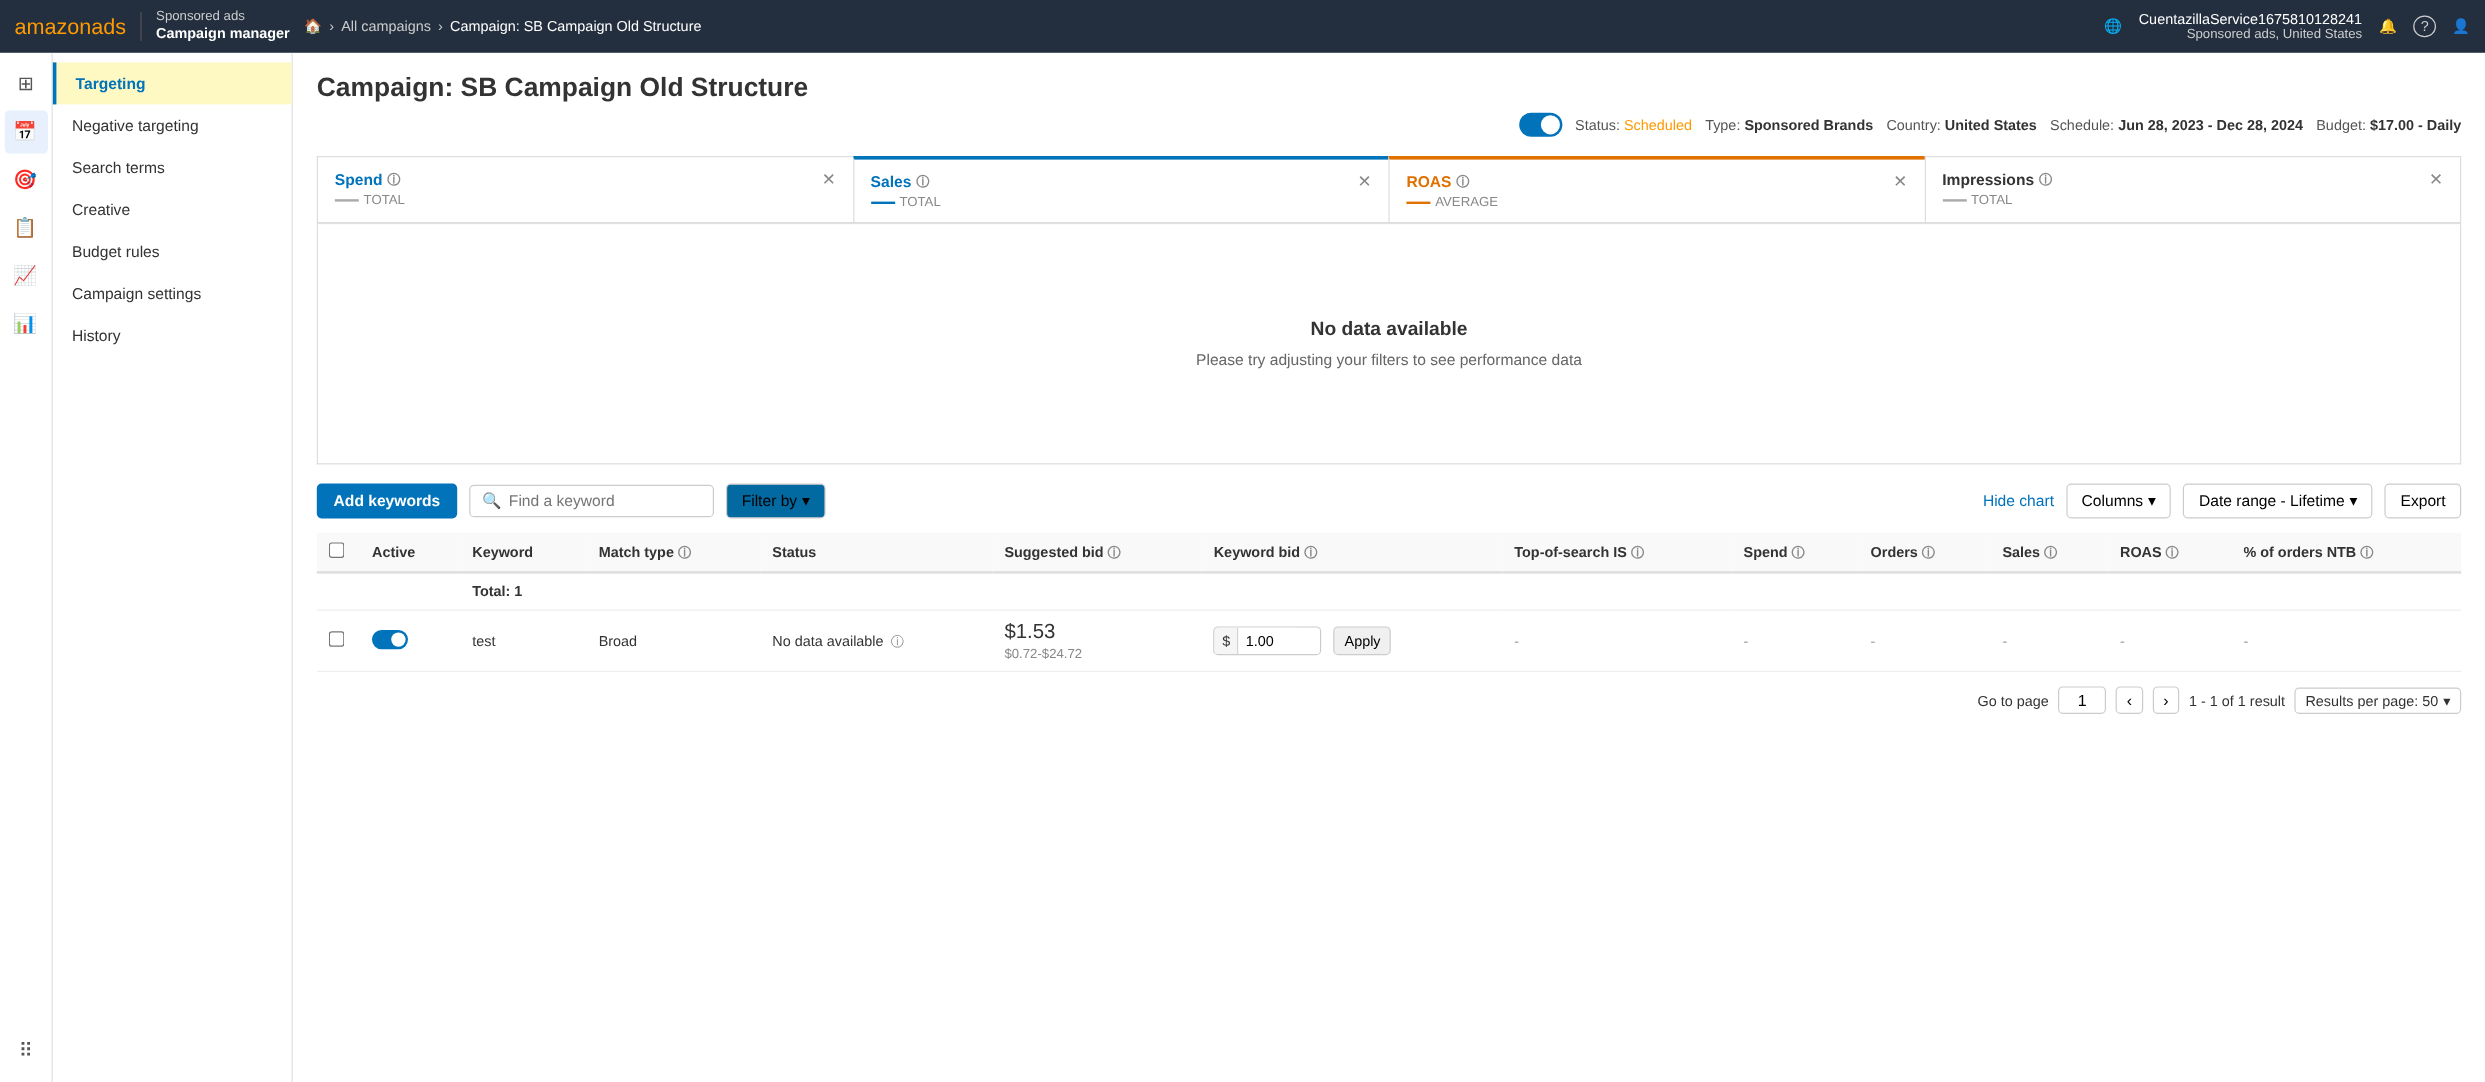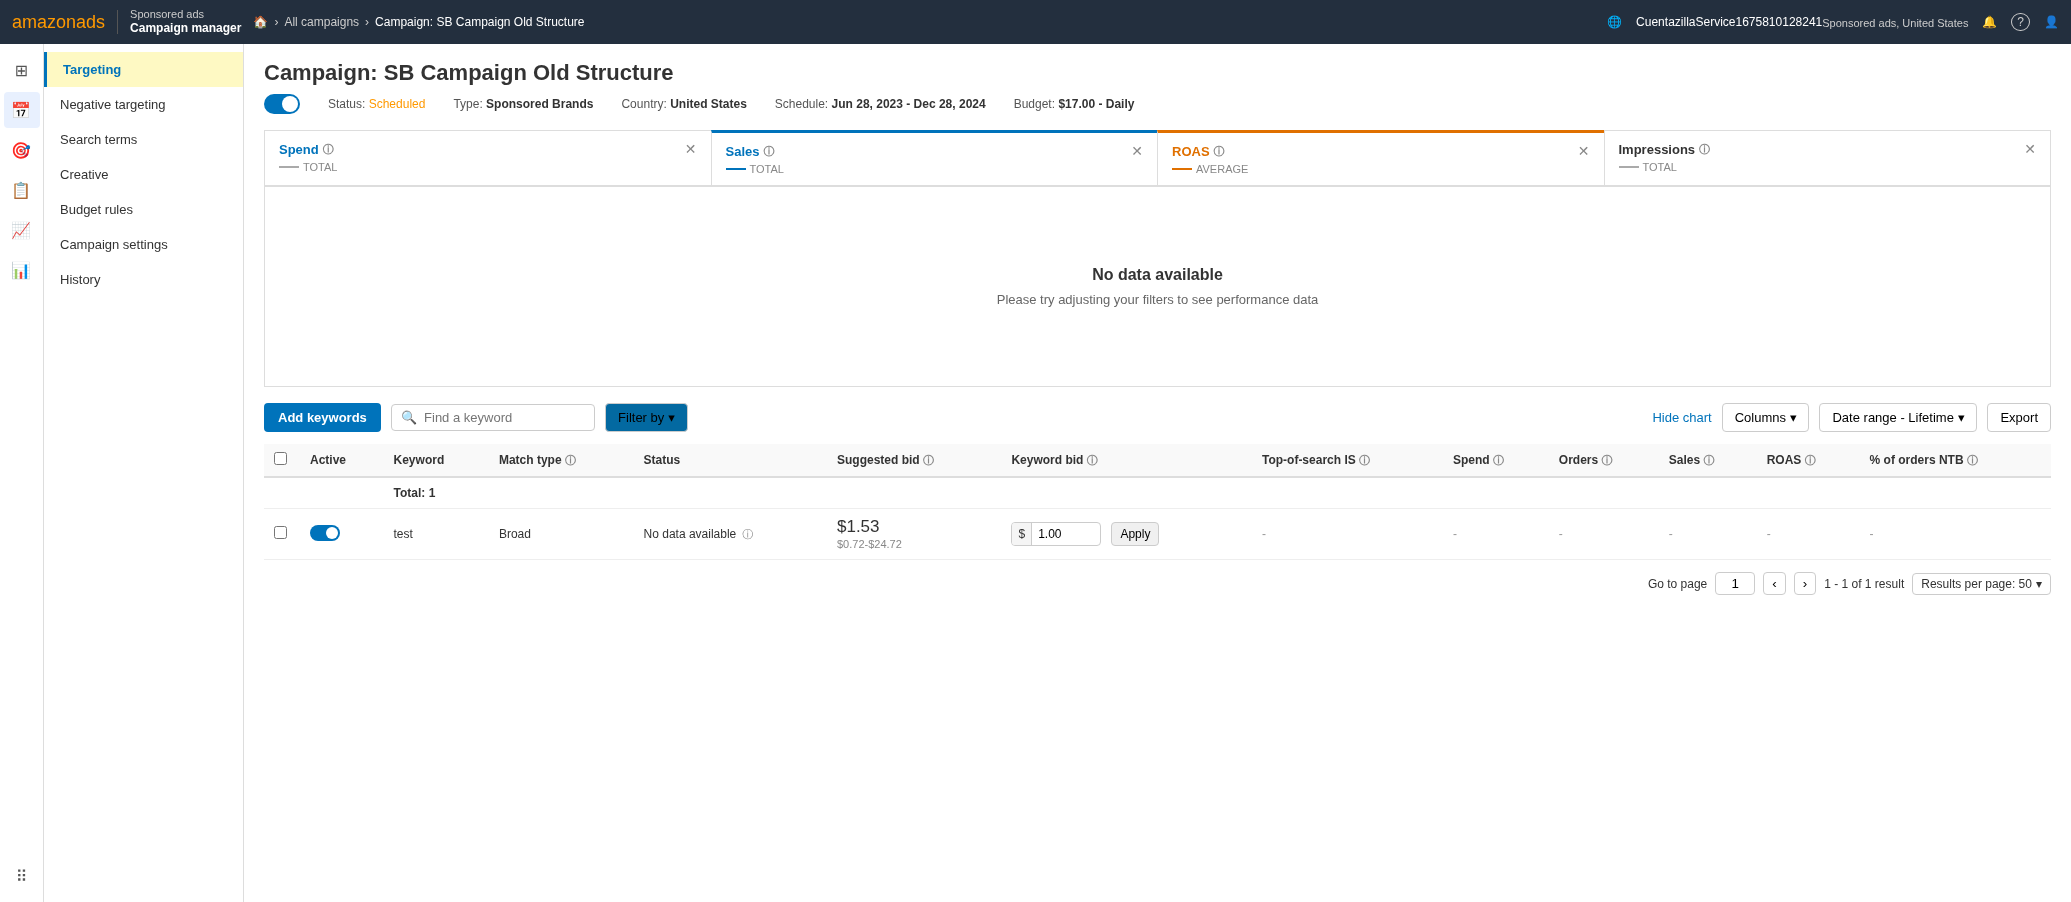--- a/index.html
+++ b/index.html
@@ -16,21 +16,21 @@
       gap: 12px;
       flex-shrink: 0;
     }
     .top-nav .logo { display: flex; align-items: center; gap: 6px; }
     .logo-text { color: #ff9900; font-size: 18px; font-weight: normal; text-align: right; }
     .nav-divider { width: 1px; height: 24px; background: #555; }
     .nav-breadcrumb { display: flex; align-items: center; gap: 6px; font-size: 12px; color: #ccc; }
     .nav-breadcrumb .active { color: #fff; }
     .nav-breadcrumb a { color: #ccc; text-decoration: none; }
     .top-nav-right { margin-left: auto; display: flex; align-items: center; gap: 14px; color: #ccc; font-size: 12px; }
-    .user-info { display: flex; flex-direction: row; align-items: flex-end; }
+    .user-info { display: flex; flex-direction: column; align-items: flex-end; }
     .user-name { color: #fff; font-size: 12px; }
     .user-sub { color: #ccc; font-size: 11px; }
 
     
     .app-shell { display: flex; flex: 1; overflow: hidden; }
 
     
     .icon-sidebar {
       width: 44px;
       background: #fff;
@@ -72,21 +72,21 @@
     .main-content {
       flex: 1;
       overflow-y: auto;
       background: #fff;
       padding: 16px 20px;
     }
 
     .page-title { font-size: 22px; color: #333; margin-bottom: 8px; }
     .page-title span { font-weight: bold; }
 
-    .campaign-meta { display: flex; align-items: center; gap: 28px; margin-bottom: 16px; font-size: 12px; color: #555; }
+    .campaign-meta { display: flex; align-items: center; gap: 11px; margin-bottom: 16px; font-size: 12px; color: #555; justify-content: flex-end; }
     .toggle-switch {
       width: 36px; height: 20px; background: #0073bb; border-radius: 10px;
       position: relative; cursor: pointer; flex-shrink: 0;
     }
     .toggle-switch::after {
       content: ''; position: absolute; top: 2px; right: 2px;
       width: 16px; height: 16px; background: #fff; border-radius: 50%;
     }
     .status-scheduled { color: #f90; }
     .meta-label { color: #555; }

